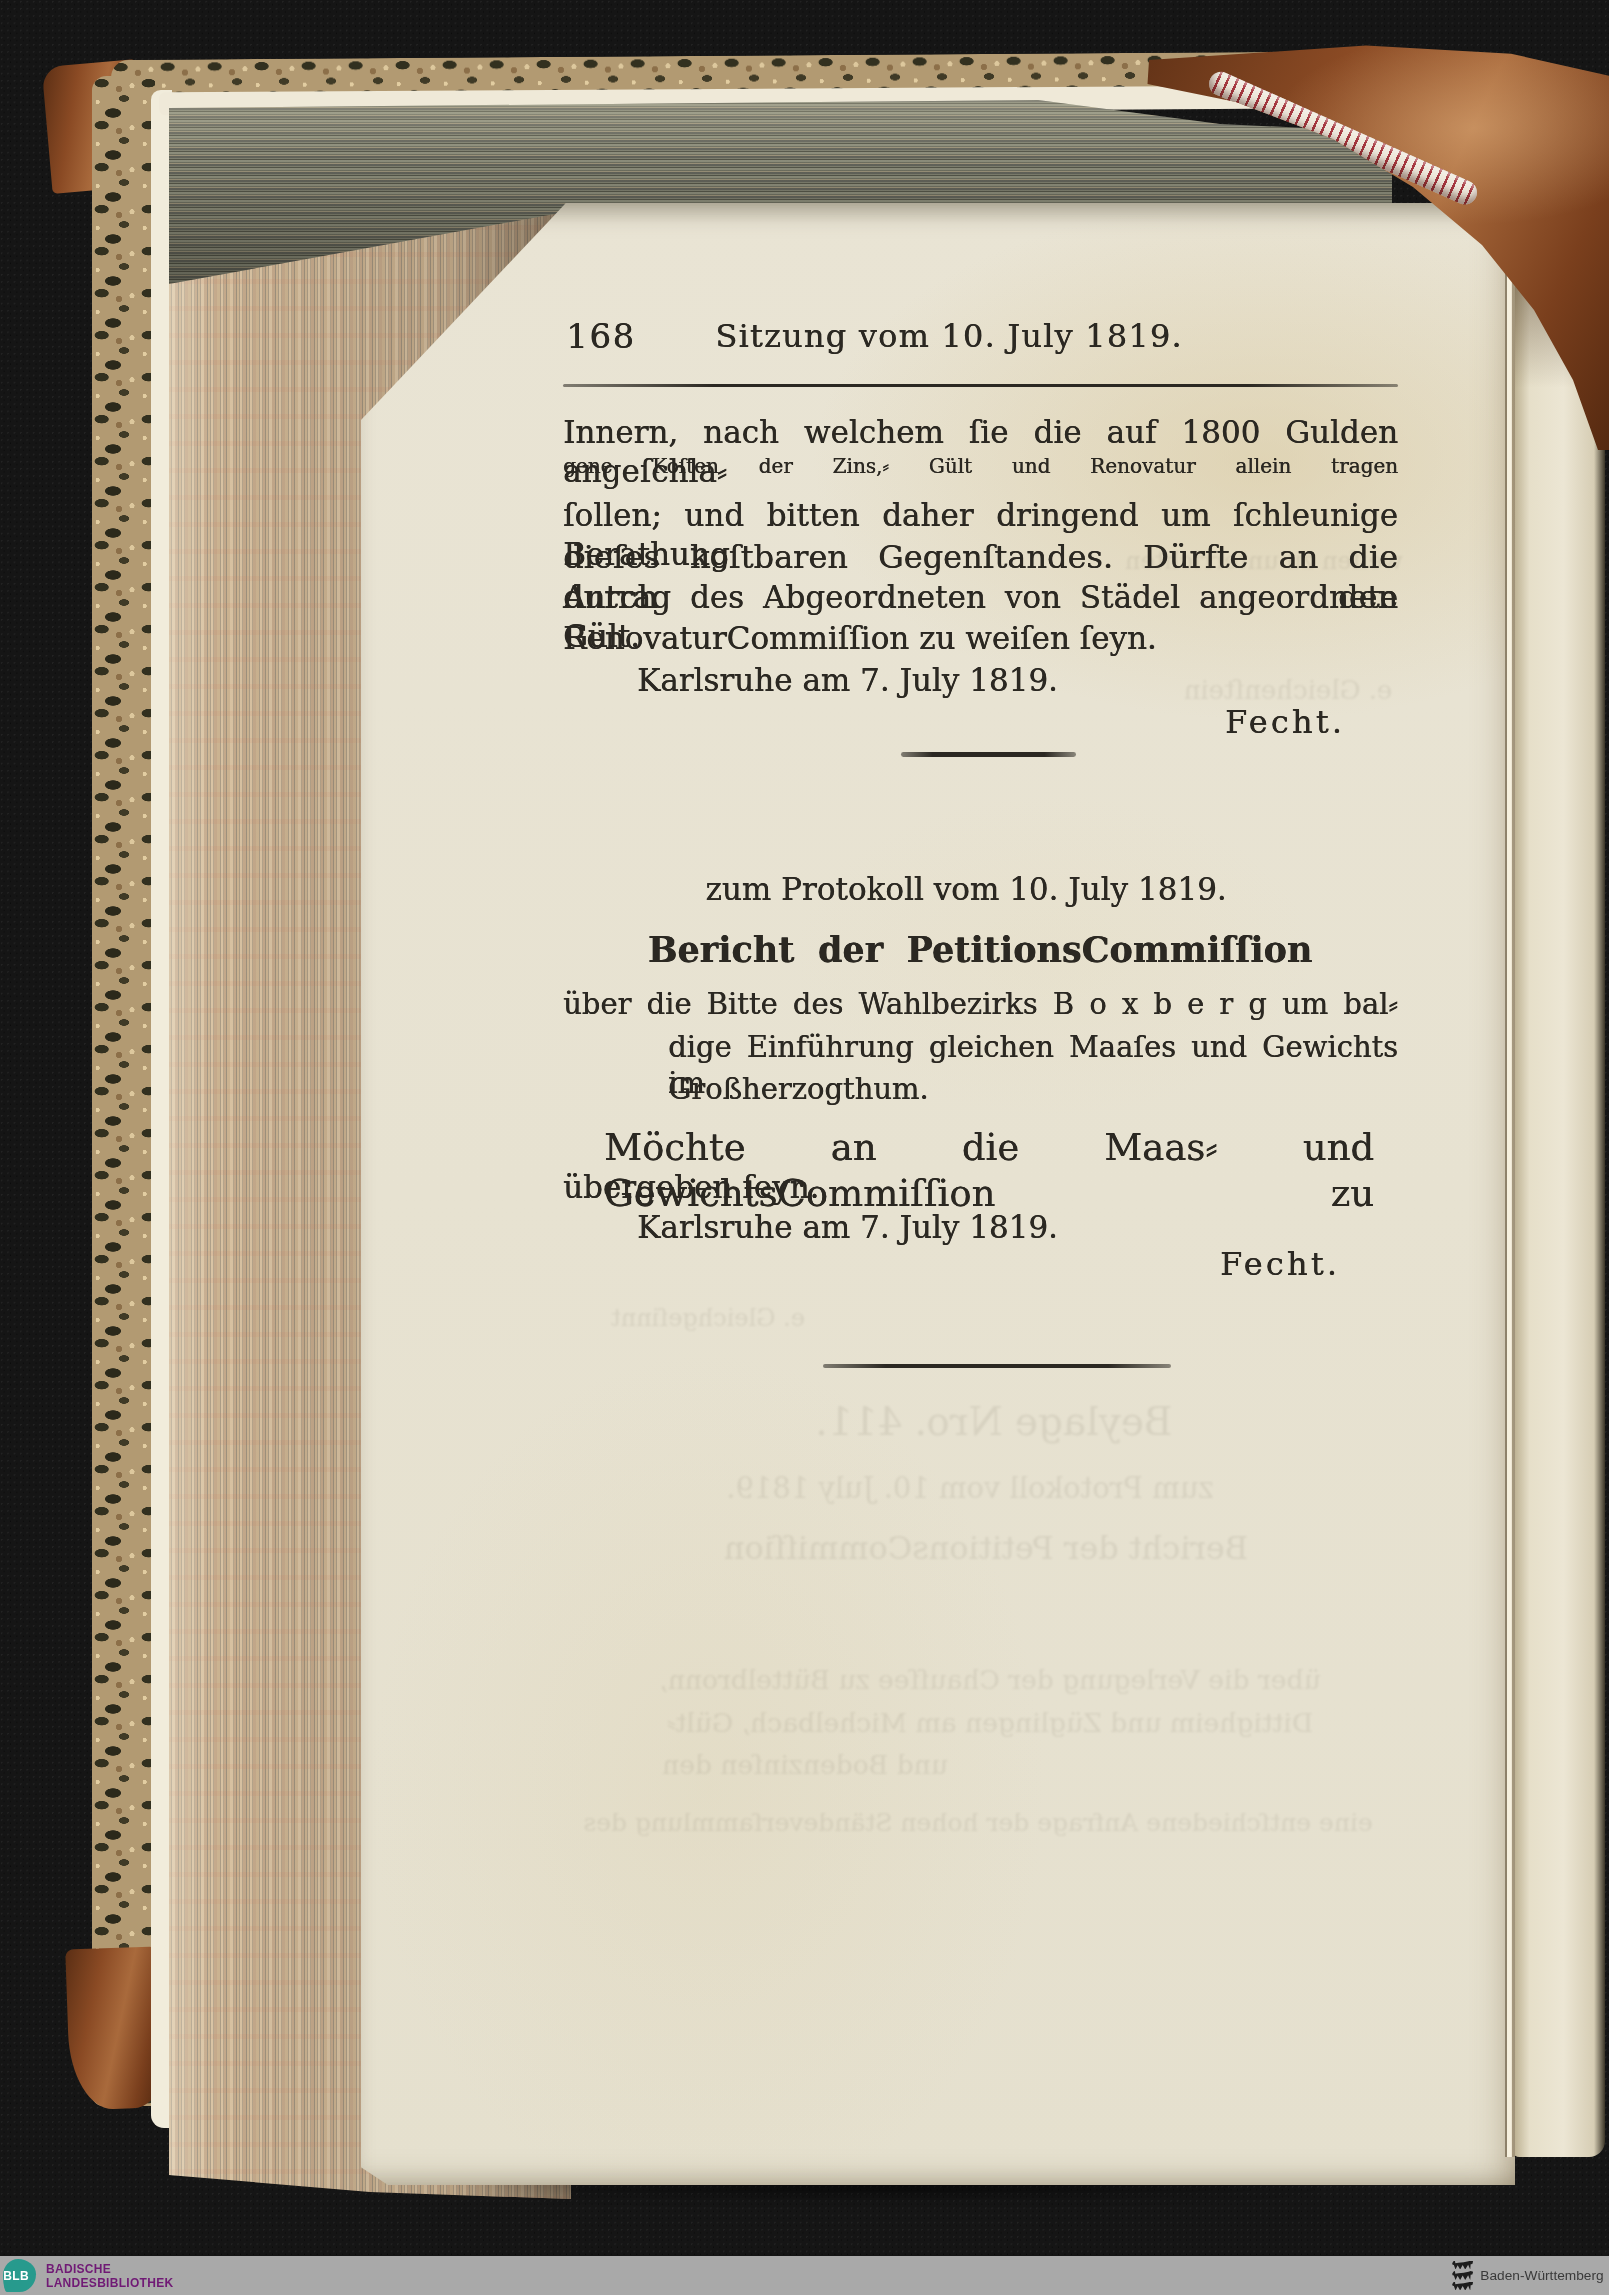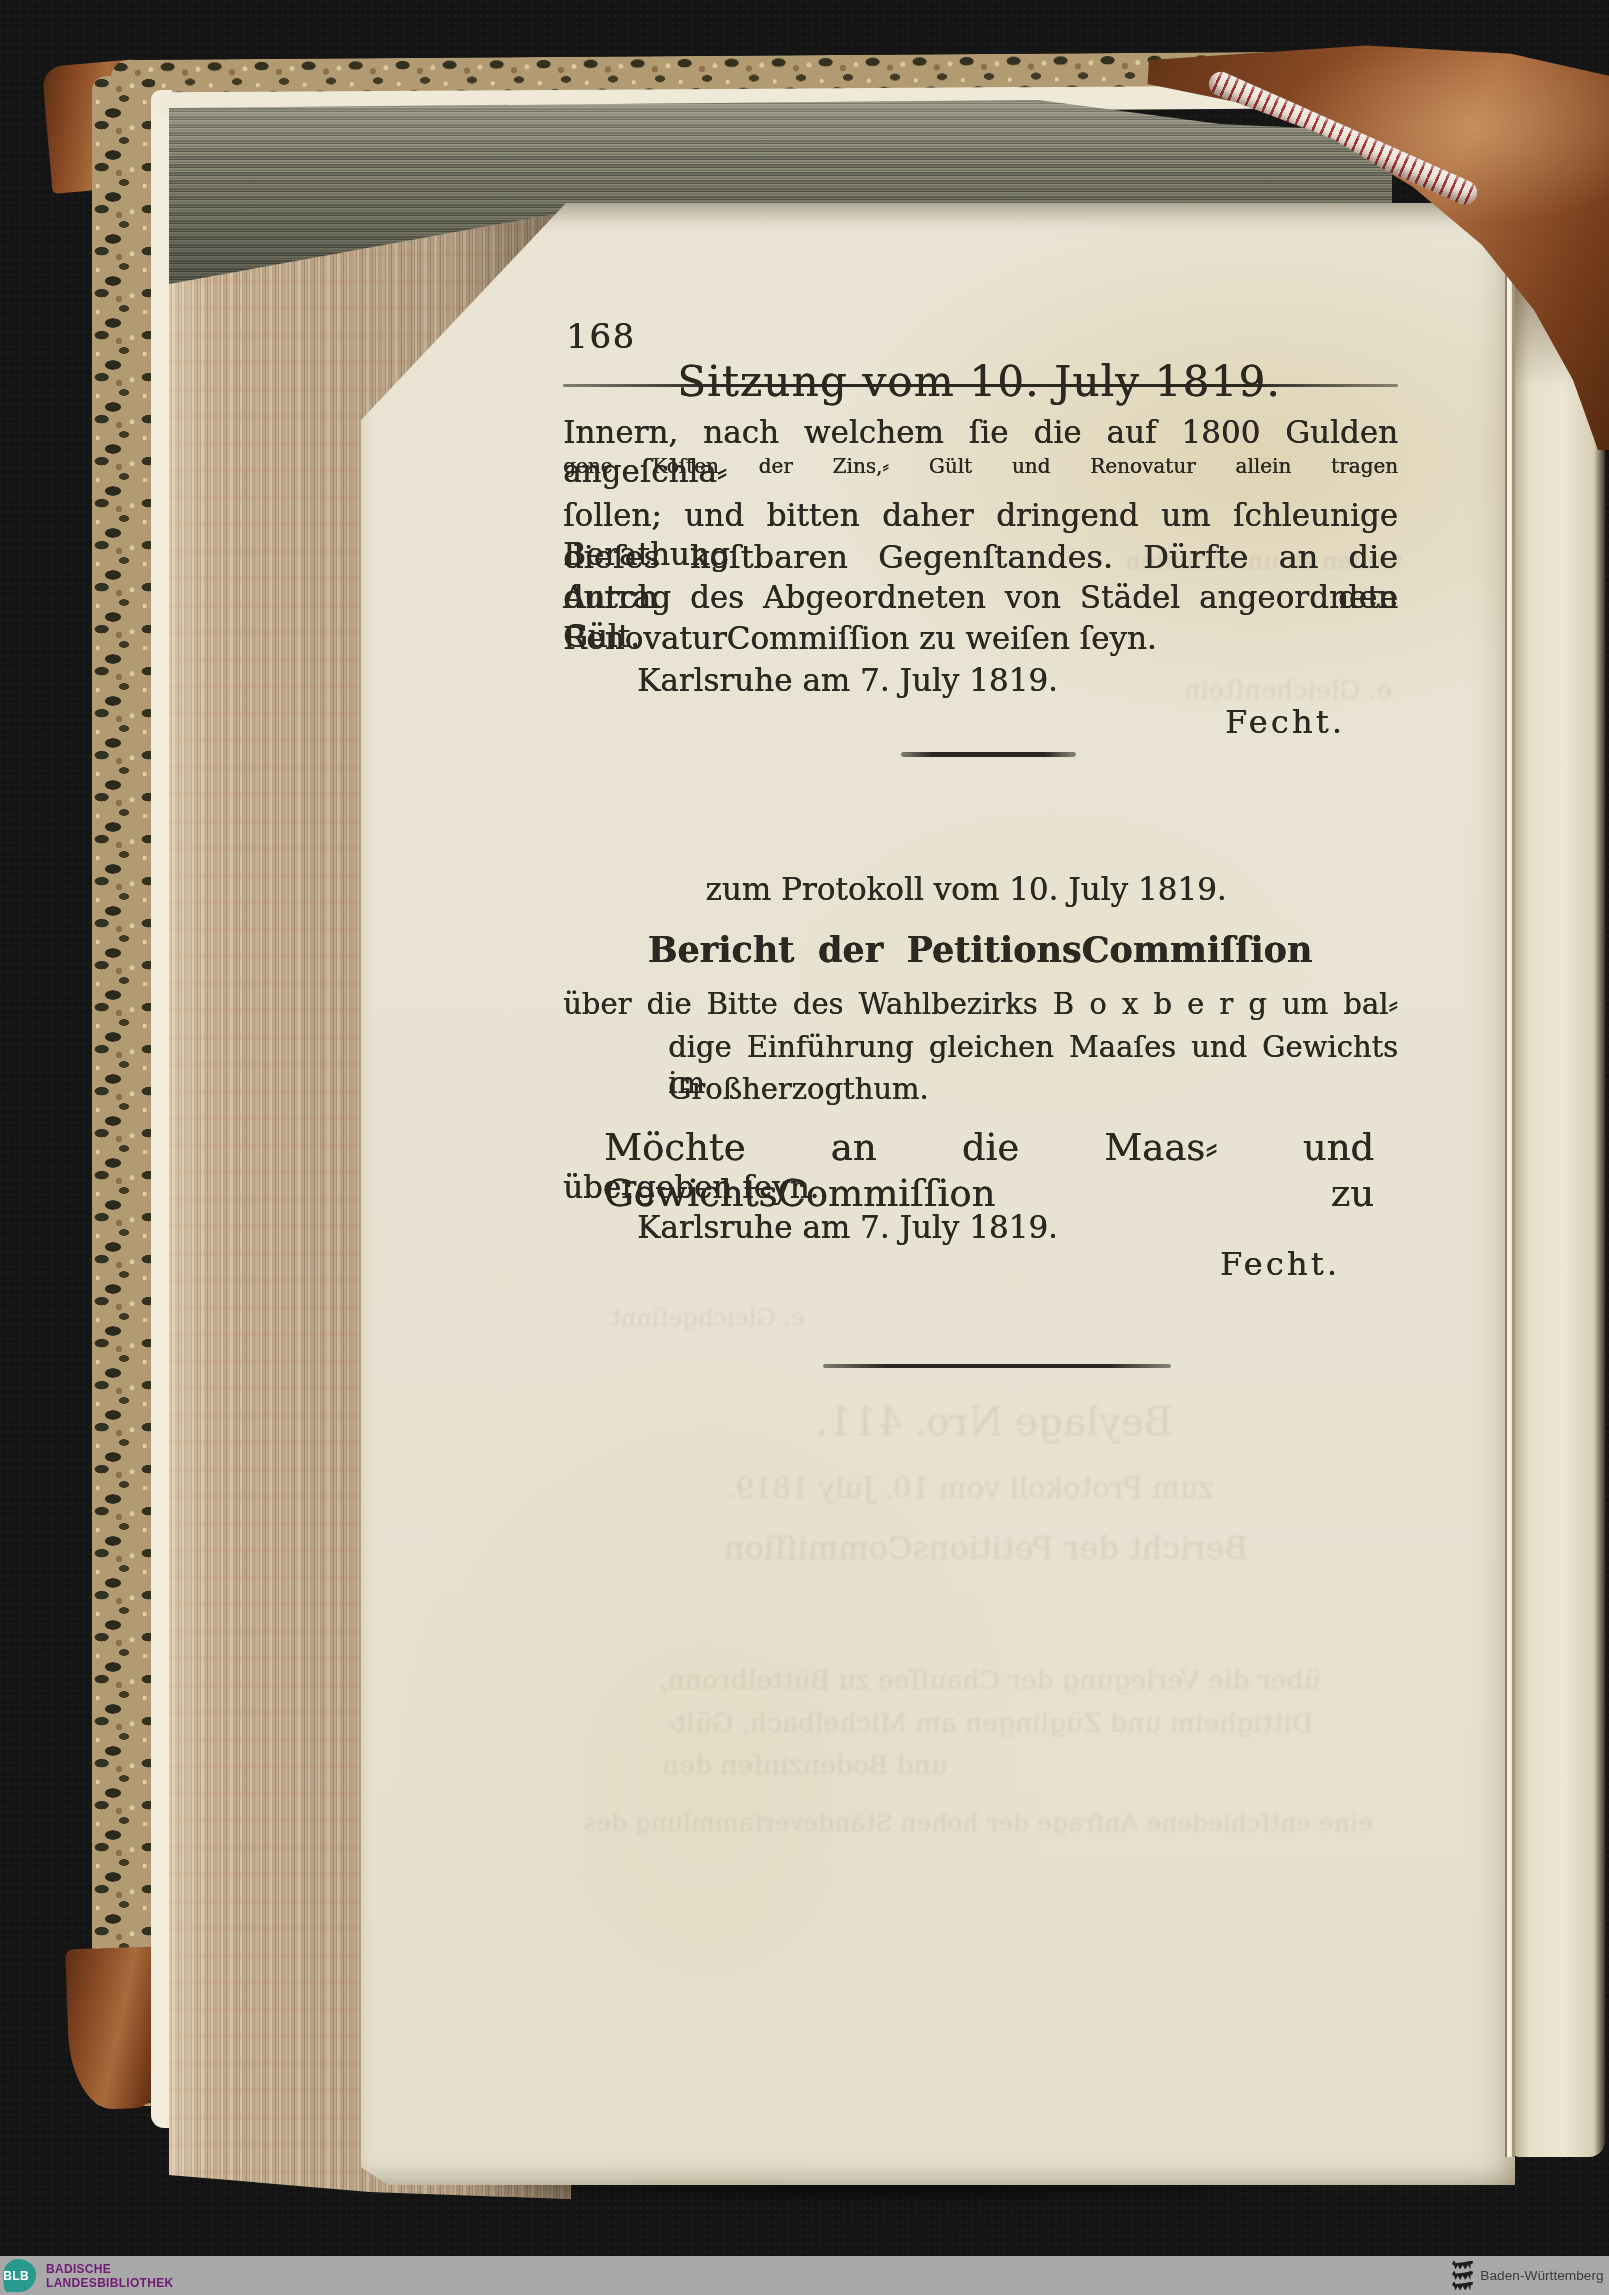--- a/index.html
+++ b/index.html
@@ -133,21 +133,21 @@
     <div class="tline ghost" style="font-size: 26px; top: 674px; left: 1288px; transform: translateX(-50%) scaleX(-1);">e. Gleichenſtein</div>
     <div class="tline ghost" style="font-size: 24px; top: 1303px; left: 708px; transform: translateX(-50%) scaleX(-1);">e. Gleichgeſinnt</div>
     <div class="tline ghost" style="font-size: 39px; top: 1398px; left: 994px; transform: translateX(-50%) scaleX(-1);">Beylage Nro. 411.</div>
     <div class="tline ghost" style="font-size: 29px; top: 1470px; left: 970px; transform: translateX(-50%) scaleX(-1);">zum Protokoll vom 10. July 1819.</div>
     <div class="tline ghost" style="font-size: 32px; top: 1528px; left: 986px; transform: translateX(-50%) scaleX(-1);">Bericht der PetitionsCommiſſion</div>
     <div class="tline ghost" style="font-size: 26.6px; top: 1663px; left: 990px; transform: translateX(-50%) scaleX(-1);">über die Verlegung der Chauſſee zu Büttelbronn,</div>
     <div class="tline ghost" style="font-size: 26.6px; top: 1706px; left: 990px; transform: translateX(-50%) scaleX(-1);">Dittigheim und Züglingen am Michelbach, Gült⸗</div>
     <div class="tline ghost" style="font-size: 26.6px; top: 1748px; left: 805px; transform: translateX(-50%) scaleX(-1);">und Bodenzinſen den</div>
     <div class="tline ghost" style="font-size: 25px; top: 1807px; left: 978px; transform: translateX(-50%) scaleX(-1);">eine entſchiedene Anfrage der hohen Ständeverſammlung des</div>
     <div class="tline ink" style="font-size: 34px; top: 315px; left: 566px; letter-spacing: 1.6px;">168</div>
-    <div class="tline ink" style="font-size: 42px; top: 316px; left: 979px; transform: translateX(-50%); letter-spacing: 1.2px; margin-top: 40px;">Sitzung vom 10. July 1819.</div>
+    <div class="tline ink" style="font-size: 32px; top: 316px; left: 949px; transform: translateX(-50%); letter-spacing: 1.2px;">Sitzung vom 10. July 1819.</div>
     <div class="tline ink just" style="font-size: 31px; top: 413px; left: 563px; width: 835px;">Innern, nach welchem ſie die auf 1800 Gulden angeſchla⸗</div>
     <div class="tline ink just" style="font-size: 20px; top: 454px; left: 563px; width: 835px;">gene Koſten der Zins,⸗ Gült und Renovatur allein tragen</div>
     <div class="tline ink just" style="font-size: 31px; top: 496px; left: 563px; width: 835px;">ſollen; und bitten daher dringend um ſchleunige Berathung</div>
     <div class="tline ink just" style="font-size: 32px; top: 537px; left: 563px; width: 835px;">dieſes koſtbaren Gegenſtandes.  Dürfte an die durch den</div>
     <div class="tline ink just" style="font-size: 31px; top: 578px; left: 563px; width: 835px;">Antrag des Abgeordneten von Städel angeordnete Gült.</div>
     <div class="tline ink" style="font-size: 31px; top: 619px; left: 563px;">RenovaturCommiſſion zu weiſen ſeyn.</div>
     <div class="tline ink" style="font-size: 31px; top: 661px; left: 637px;">Karlsruhe am 7. July 1819.</div>
     <div class="tline ink" style="font-size: 32px; top: 702px; left: 1285px; transform: translateX(-50%); letter-spacing: 3.2px;">Fecht.</div>
     <div class="tline ink" style="font-size: 31px; top: 870px; left: 966px; transform: translateX(-50%);">zum Protokoll vom 10. July 1819.</div>
     <div class="tline ink b" style="font-size: 35px; top: 928px; left: 980px; transform: translateX(-50%); word-spacing: 11.3px;">Bericht der PetitionsCommiſſion</div>

